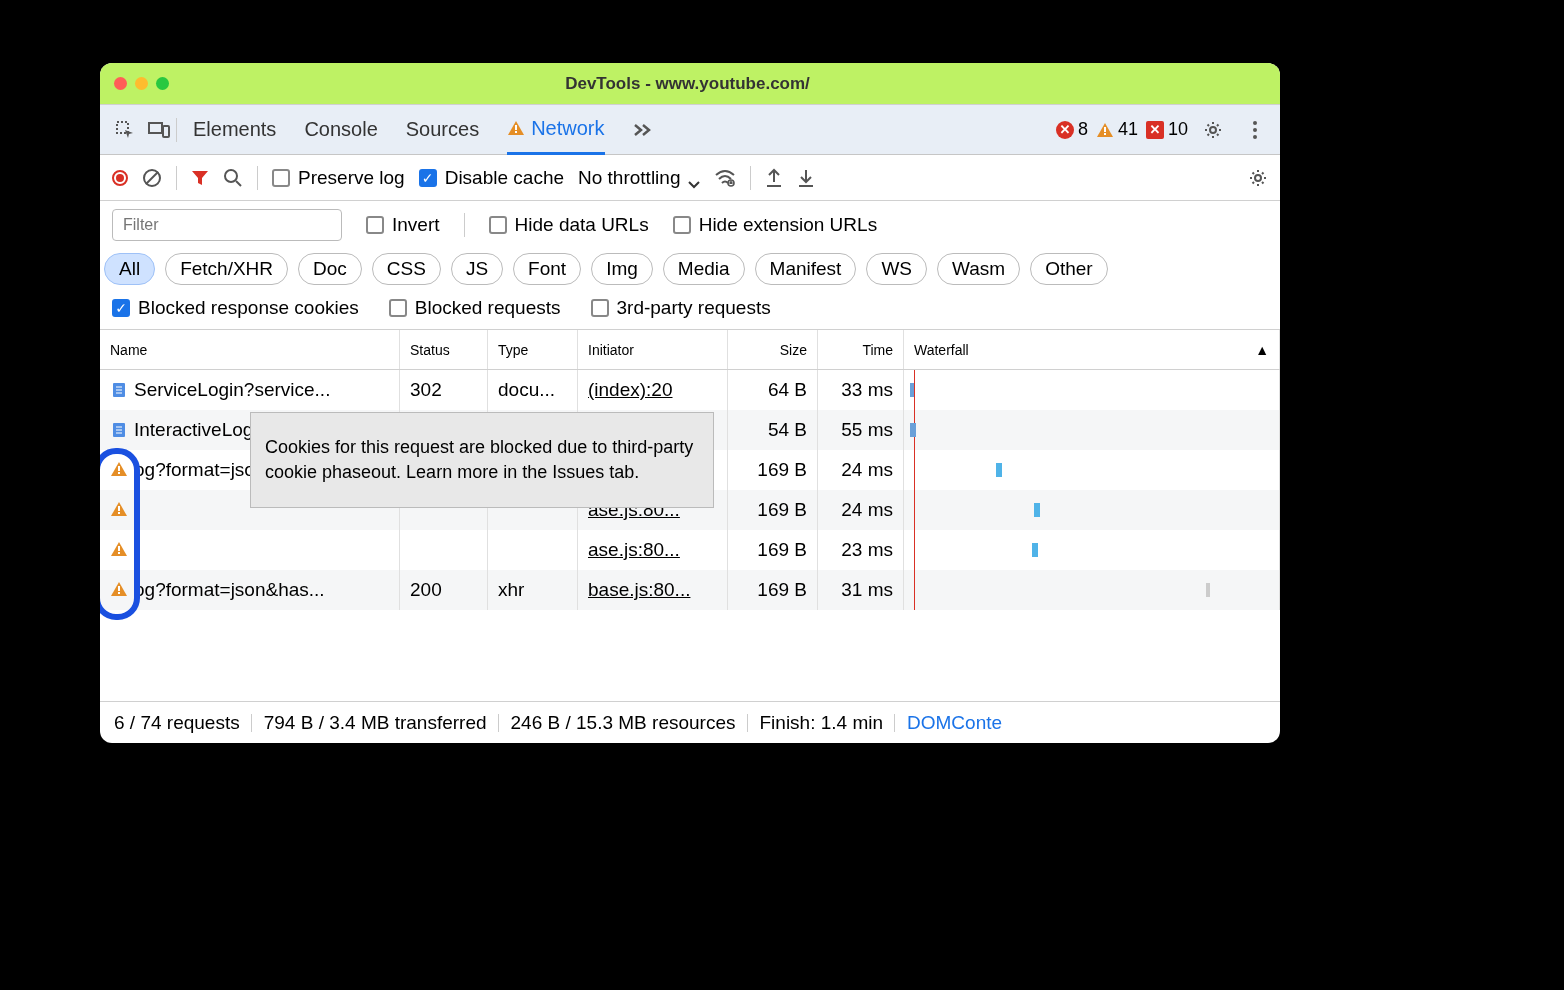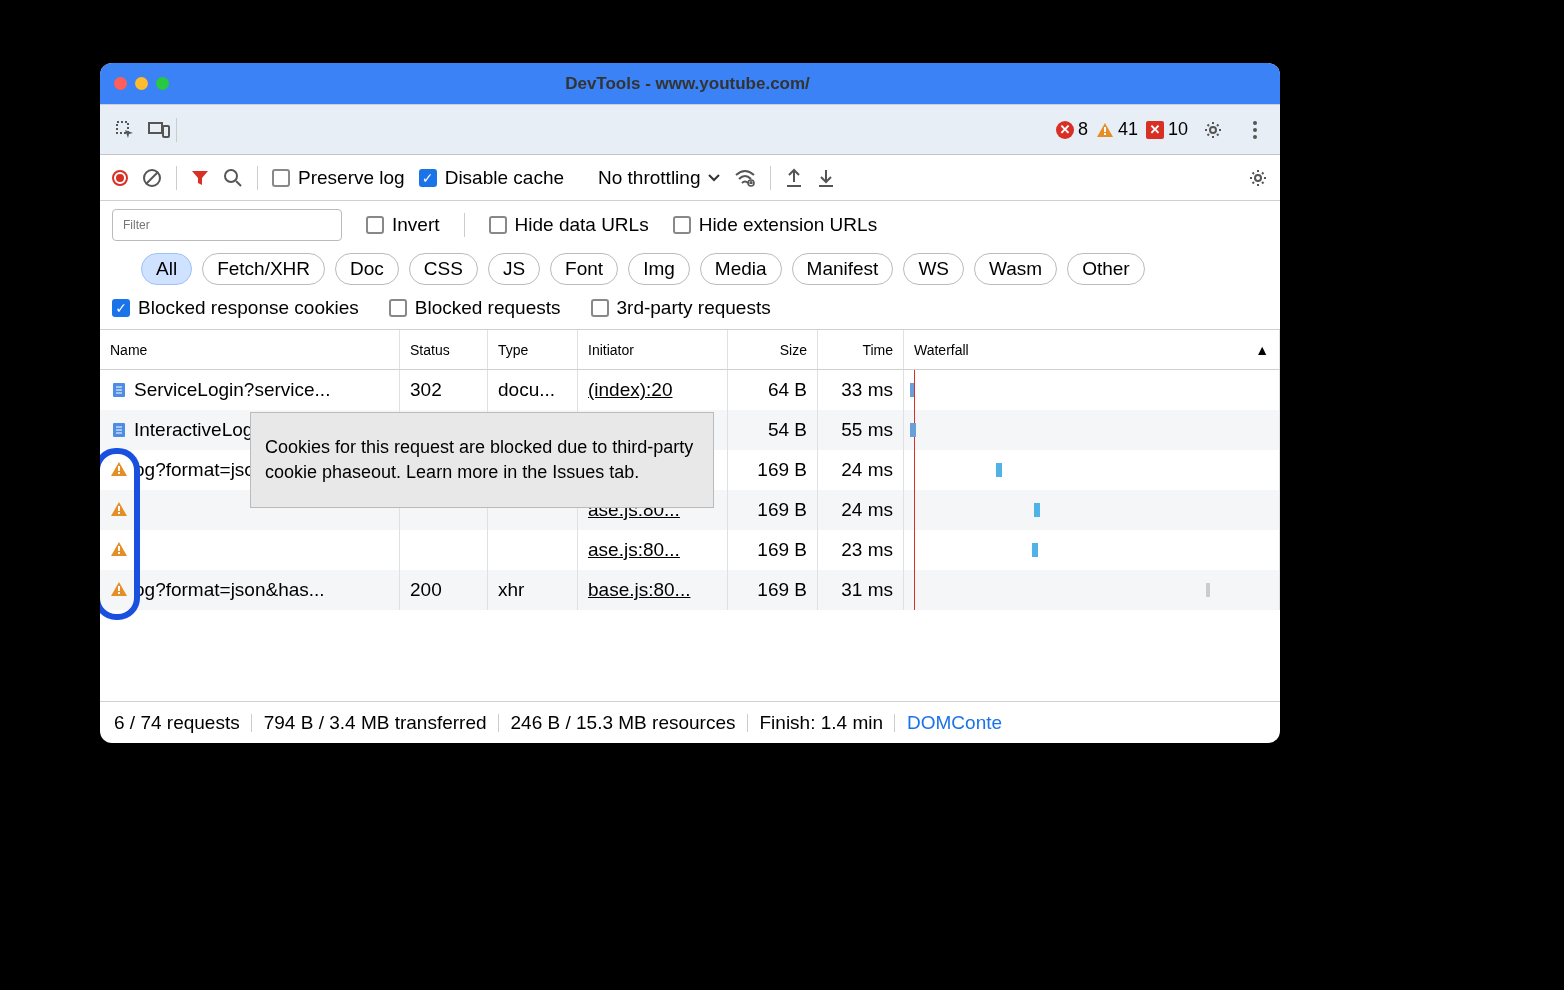--- a/index.html
+++ b/index.html
@@ -1,18 +1,18 @@
 <!DOCTYPE html>
 <html><head>
 <meta charset="utf-8">
 <style>
 * { box-sizing: border-box; margin: 0; padding: 0; }
 body { background: #000; font-family: -apple-system, Helvetica, Arial, sans-serif; width: 1564px; height: 990px; position: relative; }
 .window { position: absolute; left: 100px; top: 63px; width: 1180px; height: 680px; background: #fff; border-radius: 12px; box-shadow: 0 20px 60px rgba(0,0,0,.5); overflow: hidden; display: flex; flex-direction: column; }
-.titlebar { height: 42px; background: #3b82f6; display: flex; align-items: center; padding: 0 14px; border-bottom: 1px solid #d0d0d0; }
+.titlebar { height: 42px; background: #bef264; display: flex; align-items: center; padding: 0 14px; border-bottom: 1px solid #d0d0d0; }
 .traffic { display: flex; gap: 8px; }
 .dot { width: 13px; height: 13px; border-radius: 50%; }
 .dot.red { background: #ff5f57; }
 .dot.yel { background: #febc2e; }
 .dot.grn { background: #28c840; }
 .title { flex: 1; text-align: center; font-size: 17px; color: #333; font-weight: 600; }
 .tabstrip { height: 50px; background: #e8eef6; display: flex; align-items: center; padding: 0 8px; border-bottom: 1px solid #c6c6c6; }
 .tsicon { width: 34px; height: 34px; display: flex; align-items: center; justify-content: center; color: #4f4f4f; }
 .tabs { display: flex; gap: 28px; margin-left: 16px; font-size: 20px; }
 .tab { color: #333; cursor: pointer; display: flex; align-items: center; gap: 6px; height: 50px; }
@@ -24,24 +24,24 @@
 .sqr { background: #d93025; border-radius: 2px; }
 .toolbar { height: 46px; display: flex; align-items: center; padding: 0 12px; gap: 14px; border-bottom: 1px solid #d0d0d0; font-size: 19px; }
 .record { width: 16px; height: 16px; border: 2px solid #d93025; border-radius: 50%; display: flex; align-items: center; justify-content: center; }
 .record::after { content: ''; width: 8px; height: 8px; background: #d93025; border-radius: 50%; position: absolute; }
 .record { position: relative; }
 .divider { width: 1px; height: 24px; background: #ccc; }
 .funnel { color: #d93025; }
 .chk { display: flex; align-items: center; gap: 8px; }
 .chkbox { width: 18px; height: 18px; border: 2px solid #888; border-radius: 3px; display: inline-flex; align-items: center; justify-content: center; }
 .chkbox.on { background: #1a73e8; border-color: #1a73e8; color: #fff; font-size: 14px; }
-.select { display: flex; align-items: center; gap: 8px; margin-left: 20px; }
+.select { display: flex; align-items: flex-end; gap: 8px; }
 .filterrow { padding: 8px 12px; display: flex; align-items: center; gap: 24px; font-size: 19px; flex-wrap: wrap; }
-.filterinput { width: 230px; height: 32px; border: 1px solid #bbb; border-radius: 4px; padding: 0 10px; font-size: 12px; }
-.chips { padding: 4px 20px 8px; display: flex; gap: 10px; flex-wrap: wrap; font-size: 19px; margin-left: 21px; }
+.filterinput { width: 230px; height: 32px; border: 1px solid #bbb; border-radius: 4px; padding: 0 10px; font-size: 16px; }
+.chips { padding: 4px 4px 8px; display: flex; gap: 10px; flex-wrap: wrap; font-size: 19px; }
 .chip { border: 1px solid #bbb; border-radius: 16px; padding: 4px 14px; cursor: pointer; }
 .chip.on { background: #cfe2ff; border-color: #9ec1f7; }
 .chkrow { padding: 4px 12px 10px; display: flex; gap: 30px; font-size: 19px; border-bottom: 1px solid #d0d0d0; }
 .gridhead { display: flex; height: 40px; border-bottom: 1px solid #d0d0d0; font-size: 14px; align-items: center; }
 .col { padding: 0 10px; border-right: 1px solid #e0e0e0; height: 100%; display: flex; align-items: center; }
 .c-name { width: 300px; }
 .c-status { width: 88px; }
 .c-type { width: 90px; }
 .c-init { width: 150px; }
 .c-size { width: 90px; justify-content: flex-end; }
@@ -84,20 +84,38 @@
           <path d="M10 10 L18 13 L14 14 L13 18 Z" fill="#555"></path>
         </svg>
     </div>
     <div class="tsicon">
       <svg width="22" height="18" viewBox="0 0 22 18">
           <rect x="1" y="2" width="13" height="10" fill="none" stroke="#555" stroke-width="2"></rect>
           <rect x="15" y="5" width="6" height="11" rx="1" fill="none" stroke="#555" stroke-width="2"></rect>
         </svg>
     </div>
     <div class="divider"></div>
+    <div class="tabs">
+      <div class="tab">Elements</div>
+      <div class="tab">Console</div>
+      <div class="tab">Sources</div>
+      <div class="tab active">
+        <svg width="18" height="16" viewBox="0 0 18 16">
+            <path d="M9 1 L17 15 L1 15 Z" fill="#e58e26"></path>
+            <rect x="8" y="5" width="2" height="5" fill="#fff"></rect>
+            <rect x="8" y="11" width="2" height="2" fill="#fff"></rect>
+          </svg>
+        <span>Network</span>
+      </div>
+      <div class="tab">
+        <svg width="20" height="14" viewBox="0 0 20 14">
+            <path d="M2 2 L8 7 L2 12 M10 2 L16 7 L10 12" fill="none" stroke="#555" stroke-width="2.5"></path>
+          </svg>
+      </div>
+    </div>
     <div class="tabright">
       <div class="badge">
         <span class="badge-ico err">✕</span>
         <span>8</span>
       </div>
       <div class="badge">
         <svg width="18" height="16" viewBox="0 0 18 16">
             <path d="M9 1 L17 15 L1 15 Z" fill="#e58e26"></path>
             <rect x="8" y="5" width="2" height="5" fill="#fff"></rect>
             <rect x="8" y="11" width="2" height="2" fill="#fff"></rect>

